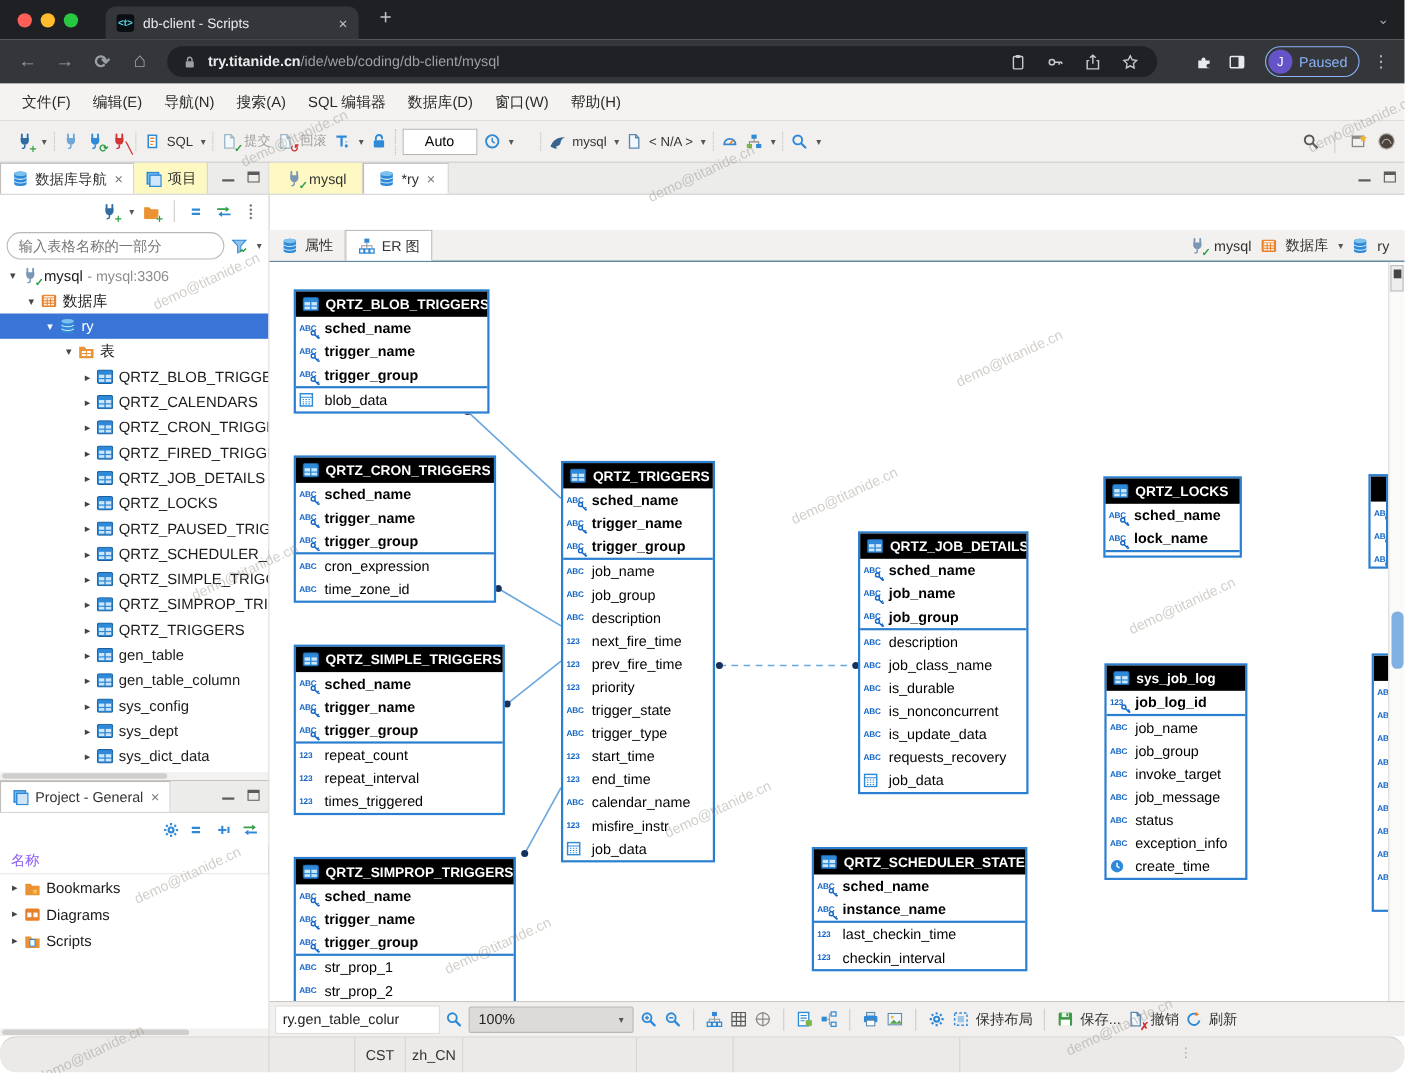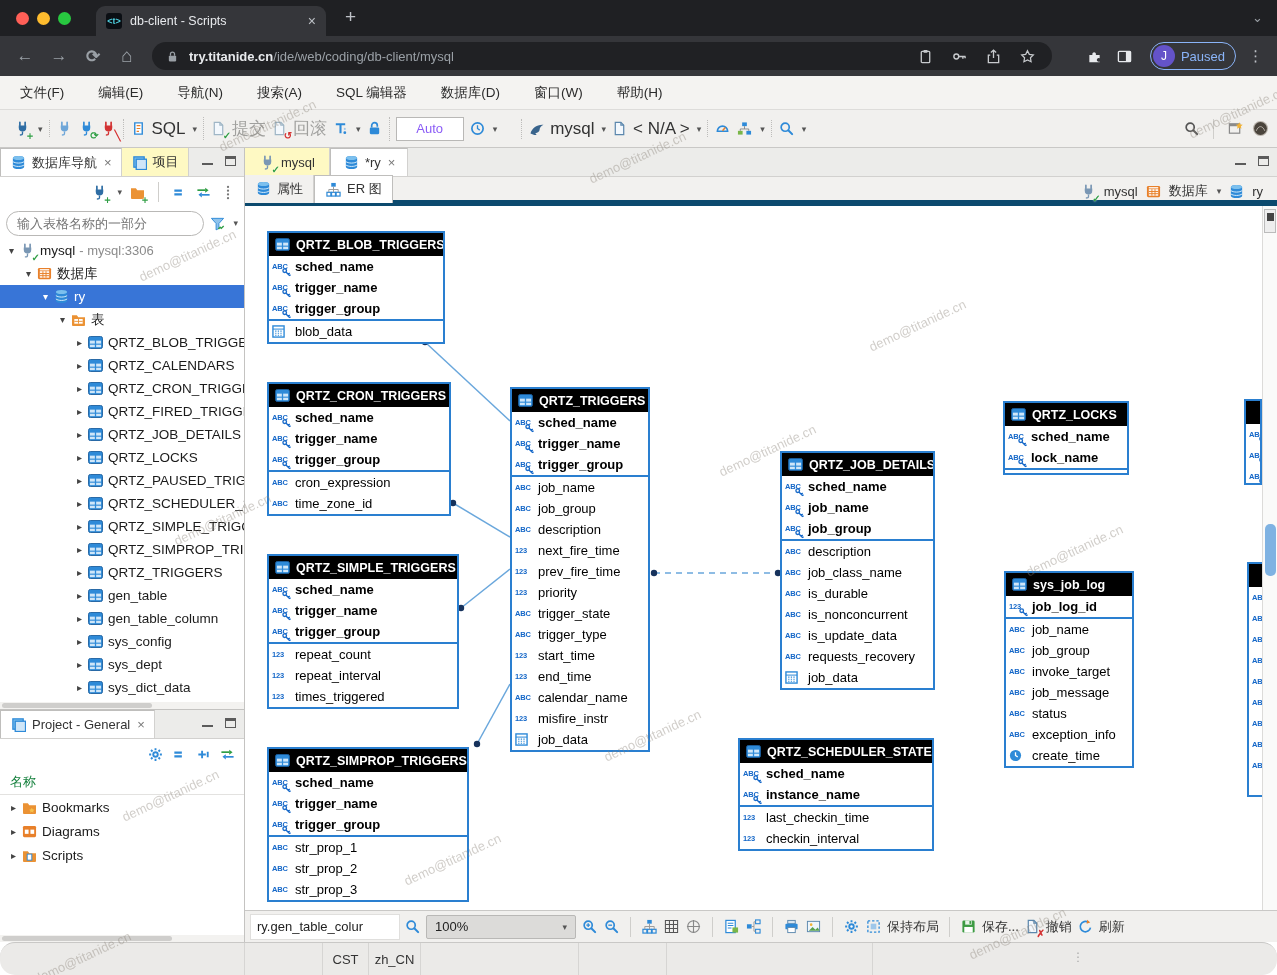--- a/index.html
+++ b/index.html
@@ -36,30 +36,30 @@
   .chrome-ic { width:26px; display:flex; justify-content:center; }
   .avatarwrap { display:flex; align-items:center; gap:6px; border:1px solid #8ab4f8; border-radius:15px;
     padding:2px 10px 2px 2px; margin-left:8px; }
   .avatar { width:22px; height:22px; border-radius:50%; background:#6453c9; color:#fff; font-size:12px;
     display:flex; align-items:center; justify-content:center; }
   .paused { color:#8ab4f8; font-size:13px; }
   .kebab { color:#bdc1c6; font-size:15px; margin:0 4px 0 8px; }
 
   
   .menubar { height:34px; background:#f4f3f1; border-bottom:1px solid #dddcda; display:flex;
-    align-items:center; padding-left:10px; gap:14px; }
+    align-items:center; padding-left:10px; gap:0; }
   .menu-item { font-size:13.5px; color:#2b2b2b; padding:4px 10px; }
   .maintoolbar { height:38px; background:#f1f0ee; border-bottom:1px solid #c9c8c6; display:flex;
     align-items:center; padding:0 8px; position:relative; }
   .grp { display:flex; align-items:center; gap:5px; padding:0 6px; border-left:1px dotted #bdbcba; }
   .grp:first-child { border-left:none; }
-  .tbtxt { font-size:17px; color:#333; }
+  .tbtxt { font-size:12px; color:#333; }
   .tbtxt.dis { color:#a0a09e; }
   .combo { width:68px; height:24px; background:#fff; border:1px solid #b9b8b6; font-size:13px;
-    display:flex; align-items:center; justify-content:center; color:#8b5cf6; }
+    display:flex; align-items:center; justify-content:center; color:#000000; }
   .tb-right { position:absolute; right:8px; display:flex; align-items:center; gap:8px; }
 
   
   .workspace { display:flex; height:794px; }
   .leftcol { width:245px; border-right:1px solid #c4c3c1; display:flex; flex-direction:column; background:#fff; }
   .panel-tabs { height:29px; background:#ececea; border-bottom:1px solid #d2d1cf; display:flex; align-items:flex-end; position:relative; }
   .ptab { height:28px; display:flex; align-items:center; gap:5px; padding:0 9px; font-size:13px; color:#333;
     border-right:1px solid #d2d1cf; background:#fef9c3; white-space:nowrap; }
   .ptab.active { background:#fff; border-top:1px solid #bfbebc; border-left:1px solid #bfbebc; }
   .ptab .x { color:#777; font-size:13px; margin-left:2px; }
@@ -75,26 +75,26 @@
   .trow { height:23px; display:flex; align-items:center; font-size:13.5px; color:#1b1b1b; white-space:nowrap; }
   .trow.sel { background:#3875d7; color:#fff; }
   .texp { width:15px; text-align:center; font-size:10px; color:#444; flex:none; }
   .trow.sel .texp { color:#fff; }
   .tlabel { margin-left:4px; overflow:hidden; }
   .tsuffix { color:#8b8b8b; margin-left:4px; font-size:13px; }
   .hscroll { height:7px; background:#f3f2f0; position:relative; }
   .hthumb { position:absolute; top:1px; height:5px; background:#cfcecc; border-radius:3px; }
 
   .projpanel { height:233px; border-top:1px solid #c4c3c1; display:flex; flex-direction:column; }
-  .namehdr { height:26px; line-height:26px; font-size:13px; color:#15803d; padding-left:10px;
+  .namehdr { height:26px; line-height:26px; font-size:13px; color:#8b5cf6; padding-left:10px;
     border-bottom:1px solid #e3e2e0; }
 
   
   .editor { flex:1; display:flex; flex-direction:column; position:relative; }
-  .subtabs { height:29px; background:#f2f1ef; border-bottom:6px solid #0c4a6e; display:flex; align-items:center; position:relative; }
+  .subtabs { height:29px; background:#f2f1ef; border-bottom:1px solid #0c4a6e; display:flex; align-items:flex-start; position:relative;margin-top:32px; }
   .stab { height:28px; display:flex; align-items:center; gap:5px; padding:0 10px; font-size:13px; color:#333;
     background:#f2f1ef; border-right:1px solid #d2d1cf; }
   .stab.active { background:#fff; border:1px solid #bfbebc; border-bottom:none; }
   .breadcrumb { position:absolute; right:14px; top:5px; display:flex; align-items:center; gap:7px;
     font-size:13px; color:#333; }
 
   .canvas { flex:1; position:relative; background:#fff; overflow:hidden; }
   .links { position:absolute; left:0; top:0; pointer-events:none; }
   .er { position:absolute; border:2px solid #2a7fd0; background:#fff; z-index:2; }
   .er-h { background:#000; color:#fff; font-weight:bold; font-size:12.5px; height:23px; display:flex;

